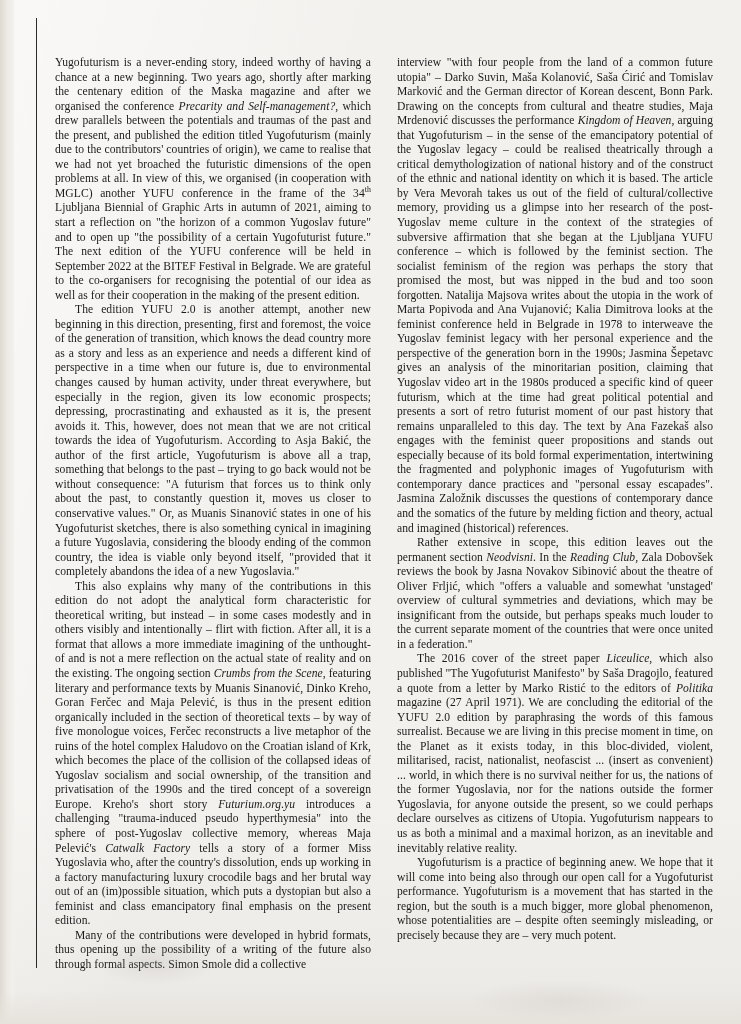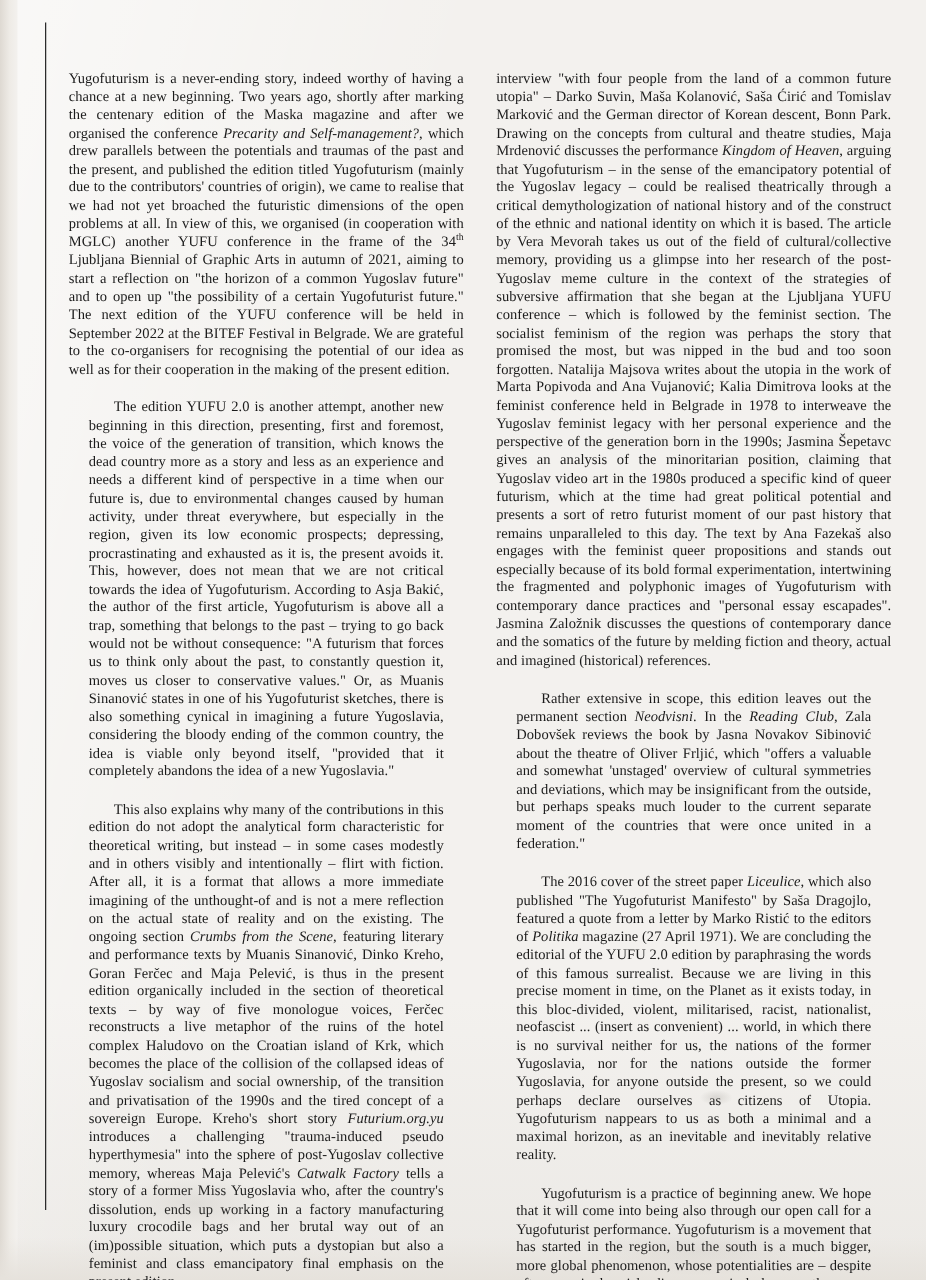--- a/index.html
+++ b/index.html
@@ -69,21 +69,21 @@
   }
   .col {
     width: 316px;
     font-size: 11.6px;
     line-height: 14.55px;
     text-align: justify;
     color: #1b1b1b;
     letter-spacing: 0.05px;
   }
   .col p {
-    margin: 16px;
+    margin: 0;
   }
   .col p.indent {
     text-indent: 20px;
   }
   .col p.nomargin {
     margin: 0;
   }
   em {
     font-style: italic;
   }

